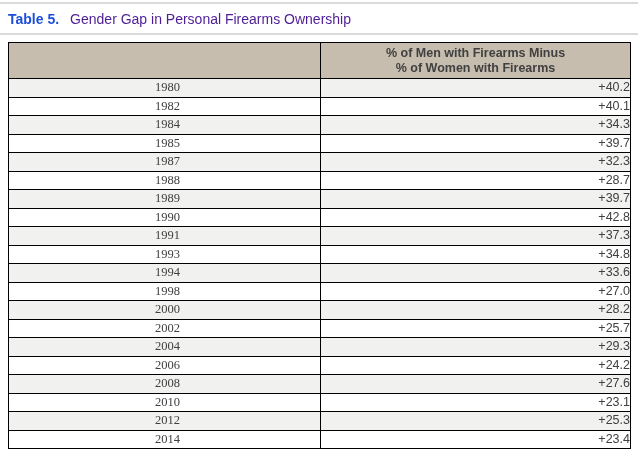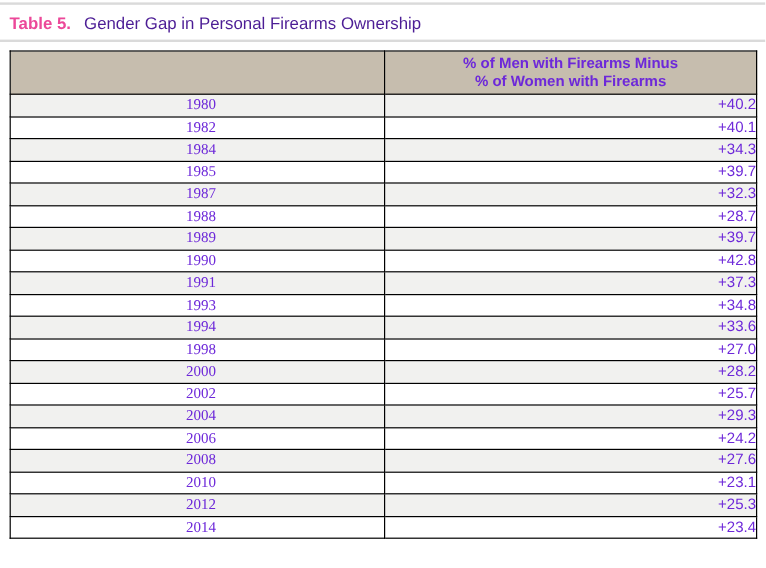--- a/index.html
+++ b/index.html
@@ -13,33 +13,33 @@
     overflow: hidden;
   }
   .rule-top {
     position: absolute; top: 2px; left: 0; width: 638px; height: 2px;
     background: #dadada;
   }
   .title-row {
     position: absolute; top: 11px; left: 8px; right: 8px;
     font-size: 14px; line-height: 17px; white-space: nowrap;
   }
-  .title-label { color: #ec4899; font-weight: bold; }
+  .title-label { color: #1d4ed8; font-weight: bold; }
   .title-text  { color: #4c1d95; margin-left: 11px; }
   .rule-mid {
     position: absolute; top: 33px; left: 0; width: 638px; height: 2px;
     background: #dadada;
   }
   table.data-table {
     position: absolute; top: 42px; left: 8px;
     width: 622px;
     border-collapse: collapse;
     table-layout: fixed;
     font-size: 12.5px;
-    color: #6d28d9;
+    color: #404040;
   }
   table.data-table col.year-col  { width: 312px; }
   table.data-table col.value-col { width: 310px; }
   table.data-table th, table.data-table td {
     border: 1px solid #000000;
     padding: 0;
   }
   thead th {
     background: #c6bdae;
     height: 36px;

